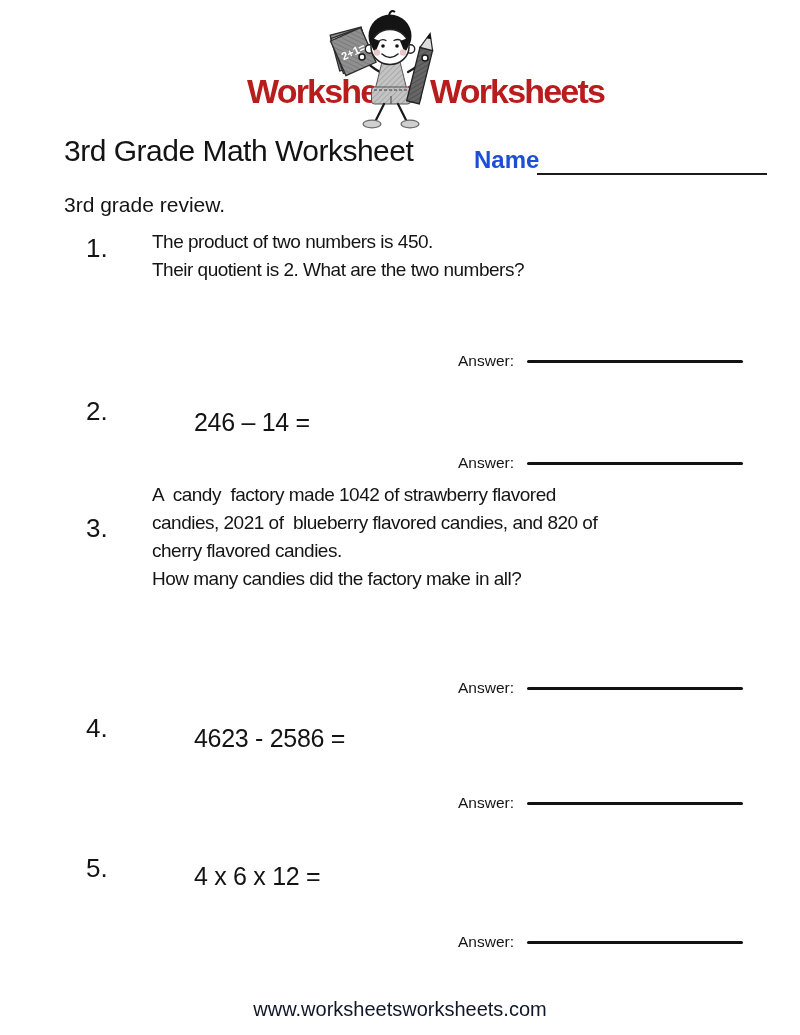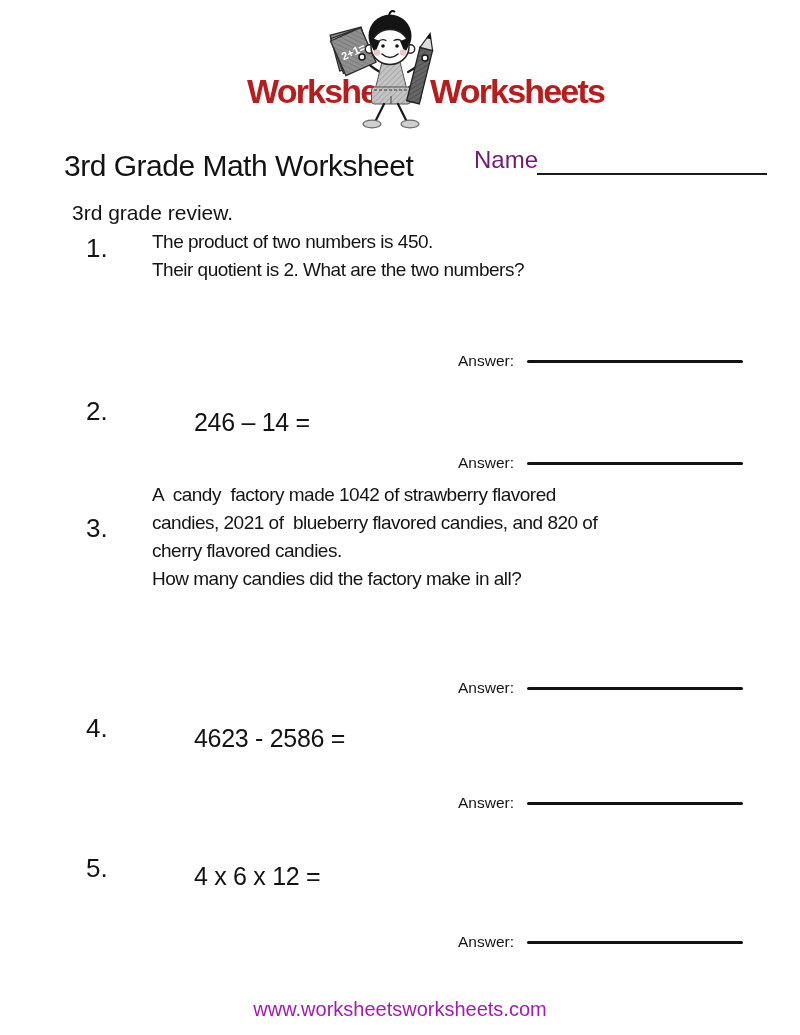--- a/index.html
+++ b/index.html
@@ -10,38 +10,38 @@
   
   .logo-text{
     position:absolute;font-size:34px;font-weight:bold;letter-spacing:-1.8px;
     color:#b91c1c;line-height:1;
   }
   .logo-text.left{left:247px;top:74px;}
   .logo-text.right{left:430px;top:74px;}
   .boy-svg{position:absolute;left:323px;top:6px;}
   
   .title{
-    position:absolute;left:64px;top:151px;font-size:30px;letter-spacing:-0.5px;
+    position:absolute;left:64px;top:136px;font-size:30px;letter-spacing:-0.5px;
     font-weight:400;color:#131313;line-height:1;margin:0;
   }
-  .name-label{position:absolute;left:474px;top:148px;font-size:24px;line-height:1;color:#701a75;}
+  .name-label{position:absolute;left:474px;top:148px;font-size:24px;line-height:1;color:#1d4ed8;font-weight:bold;}
   .name-line{position:absolute;left:537px;top:173px;width:230px;height:2px;background:#1a1a1a;}
-  .subtitle{position:absolute;left:64px;top:192px;font-size:21px;line-height:1.25;margin:8px;color:#141414;}
+  .subtitle{position:absolute;left:64px;top:192px;font-size:21px;line-height:1.25;margin:0;color:#141414;}
   
   .pnum{position:absolute;font-size:26px;line-height:1;color:#141414;}
   .ptext{position:absolute;font-size:19px;line-height:28px;letter-spacing:-0.5px;color:#141414;}
   .ptext.eq{font-size:25px;line-height:1.2;letter-spacing:-0.3px;margin-left:42px;}
   .pline{white-space:pre;}
   .answer-row{position:absolute;display:flex;align-items:center;height:20px;}
   .alabel{font-size:15.5px;color:#141414;line-height:1;margin-left:28px;}
   .aline{width:216px;height:3px;background:#121212;border-radius:2px;margin-left:13px;}
   
   .footer{
     position:absolute;left:0;right:0;top:998px;text-align:center;
-    font-size:20px;color:#a21caf;
+    font-size:20px;color:#0f172a;
   }
 </style>
 </head>
 <body>
 
 <div class="page">
 
   <div>
     <span class="logo-text left">Worksheets</span>
 

